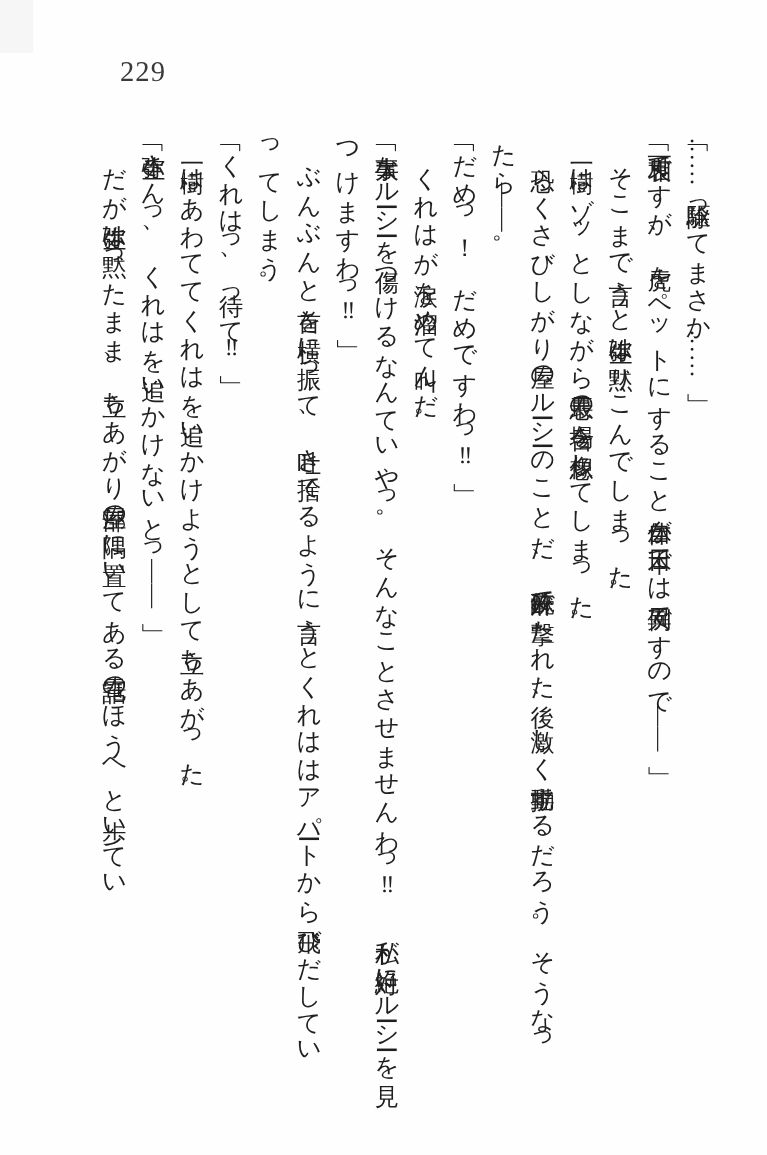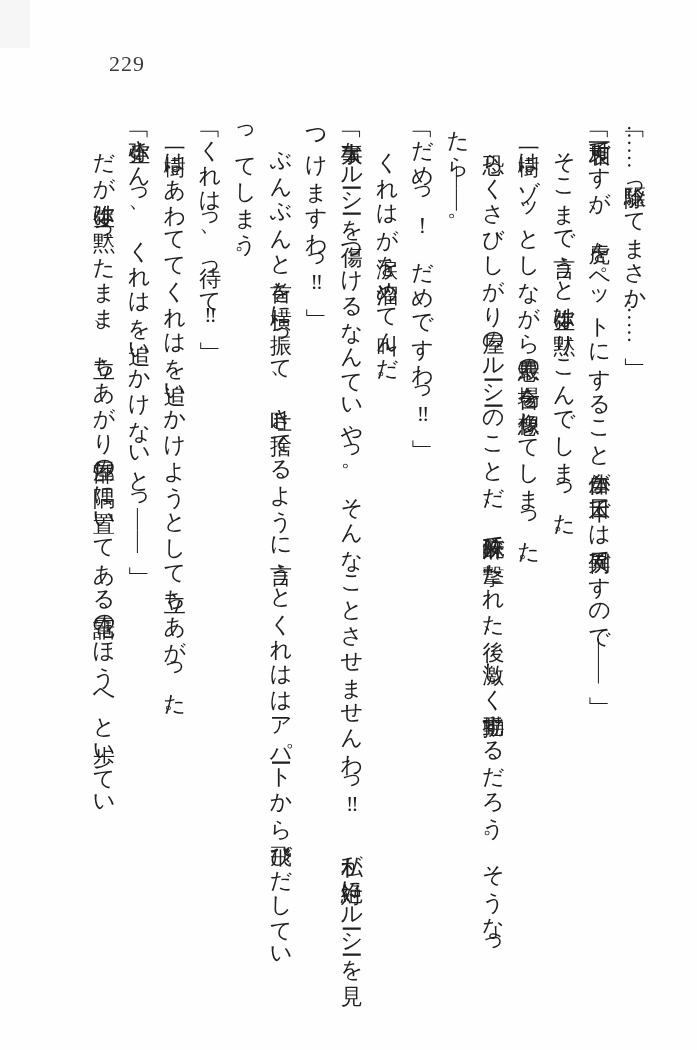--- a/index.html
+++ b/index.html
@@ -24,21 +24,21 @@
     left: 0;
     top: 0;
     width: 30px;
     height: 48px;
     background: #f6f6f6;
   }
   .page-number {
     position: absolute;
     left: 109px;
     top: 51px;
-    font-size: 22px;
+    font-size: 26px;
     color: #3a3a3a;
     letter-spacing: 1px;
     font-family: "Liberation Serif", "DejaVu Serif", serif;
   }
   .text-block {
     position: absolute;
     top: 115px;
     right: 44px;
     height: 855px;
     writing-mode: vertical-rl;

